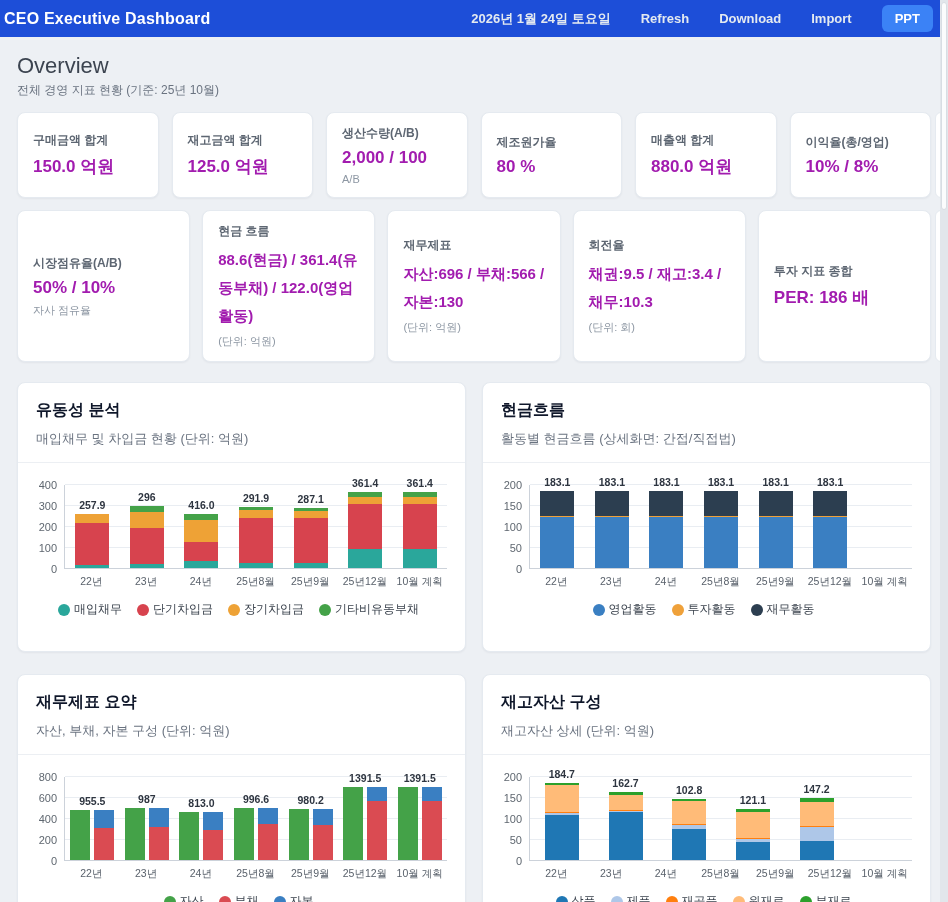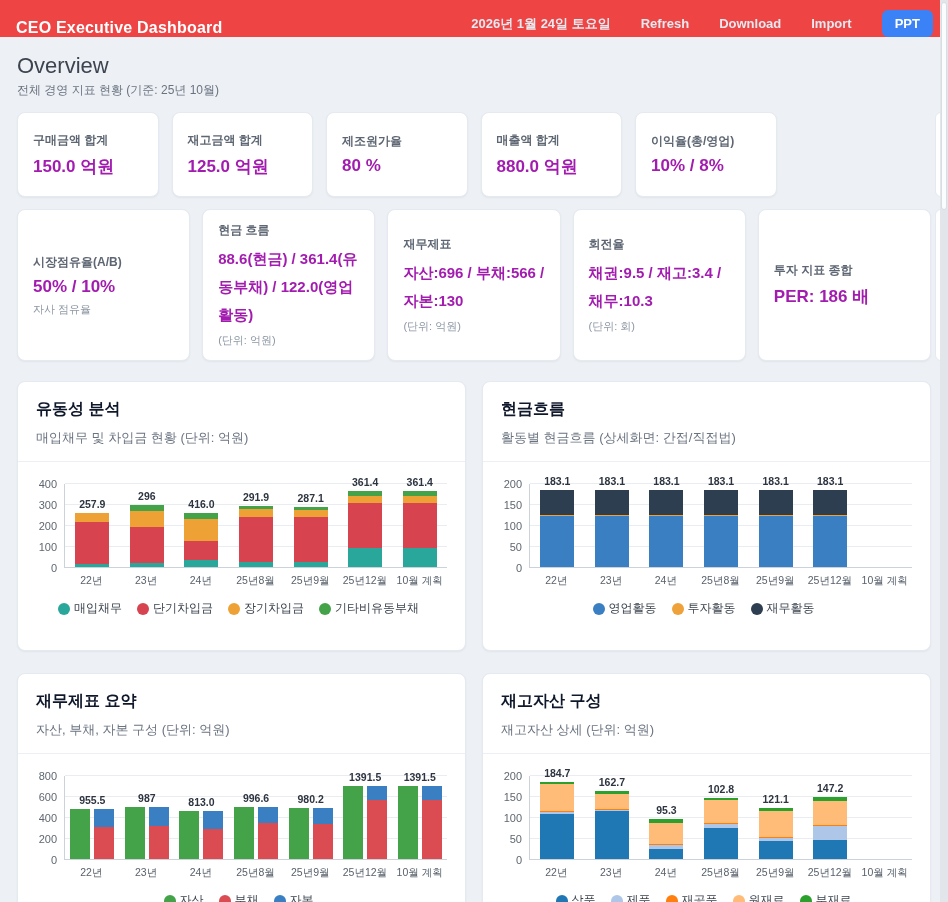--- a/index.html
+++ b/index.html
@@ -4,21 +4,21 @@
 <style>
   * { box-sizing: border-box; margin: 0; padding: 0; }
   html,body { width:948px; height:902px; }
   body {
     font-family:"Liberation Sans", sans-serif;
     background:#edf0f4;
     overflow:hidden;
     position:relative;
   }
   
-  .navbar { height:37px; background:#ef4444; display:flex; align-items:flex-end; padding:0 15px 0 16px; position:relative; z-index:5; }
+  .navbar { height:37px; background:#1d4ed8; display:flex; align-items:center; padding:0 15px 0 4px; position:relative; z-index:5; }
   .nav-title { color:#ffffff; font-weight:bold; font-size:16px; letter-spacing:.2px; flex:1; }
   .nav-right { display:flex; align-items:center; gap:30px; }
   .nav-date { color:#e4eaf0; font-size:13px; font-weight:600; }
   .nav-link { color:#e4eaf0; font-size:13px; font-weight:700; cursor:pointer; background:none; border:none; font-family:inherit; }
   .ppt-btn { background:#3b82f6; color:#fff; font-weight:700; font-size:13px; padding:6px 13px; border-radius:6px; border:none; cursor:pointer; font-family:inherit; }
   
   .page { padding:12px 17px 0; }
   .overview-title { font-size:22px; color:#3c4450; font-weight:400; margin:4px 0 3px; }
   .overview-sub { font-size:12px; color:#6a7380; margin-bottom:13px; }
   
@@ -80,20 +80,25 @@
   <section class="kpi-row1">
     <div class="kpi-card">
       <div class="kpi-label">구매금액 합계</div>
       <div class="kpi-value">150.0 억원</div>
     </div>
     <div class="kpi-card">
       <div class="kpi-label">재고금액 합계</div>
       <div class="kpi-value">125.0 억원</div>
     </div>
     <div class="kpi-card">
+      <div class="kpi-label">생산수량(A/B)</div>
+      <div class="kpi-value">2,000 / 100</div>
+      <div class="kpi-caption">A/B</div>
+    </div>
+    <div class="kpi-card">
       <div class="kpi-label">제조원가율</div>
       <div class="kpi-value">80 %</div>
     </div>
     <div class="kpi-card">
       <div class="kpi-label">매출액 합계</div>
       <div class="kpi-value">880.0 억원</div>
     </div>
     <div class="kpi-card">
       <div class="kpi-label">이익율(총/영업)</div>
       <div class="kpi-value">10% / 8%</div>
@@ -497,30 +502,20 @@
                     <div class="seg" style="height: 48.3px; background: rgb(31, 119, 180);"></div>
                     <div class="seg" style="height: 1px; background: rgb(174, 199, 232);"></div>
                     <div class="seg" style="height: 1px; background: rgb(255, 127, 14);"></div>
                     <div class="seg" style="height: 15.12px; background: rgb(255, 187, 120);"></div>
                     <div class="seg" style="height: 3.234px; background: rgb(44, 160, 44);"></div>
                   </div>
                   <div class="total-label" style="bottom: 71.654px;">162.7</div>
                 </div>
                 <div class="slot">
                   <div class="bar" style="width: 34px;">
-                    <div class="seg" style="height: 10.5px; background: rgb(31, 119, 180);"></div>
-                    <div class="seg" style="height: 4.2px; background: rgb(174, 199, 232);"></div>
-                    <div class="seg" style="height: 1px; background: rgb(255, 127, 14);"></div>
-                    <div class="seg" style="height: 21px; background: rgb(255, 187, 120);"></div>
-                    <div class="seg" style="height: 3.486px; background: rgb(44, 160, 44);"></div>
-                  </div>
-                  <div class="total-label" style="bottom: 43.186px;">95.3</div>
-                </div>
-                <div class="slot">
-                  <div class="bar" style="width: 34px;">
                     <div class="seg" style="height: 31.5px; background: rgb(31, 119, 180);"></div>
                     <div class="seg" style="height: 3.36px; background: rgb(174, 199, 232);"></div>
                     <div class="seg" style="height: 1px; background: rgb(255, 127, 14);"></div>
                     <div class="seg" style="height: 23.1px; background: rgb(255, 187, 120);"></div>
                     <div class="seg" style="height: 2.772px; background: rgb(44, 160, 44);"></div>
                   </div>
                   <div class="total-label" style="bottom: 64.732px;">102.8</div>
                 </div>
                 <div class="slot">
                   <div class="bar" style="width: 34px;">

